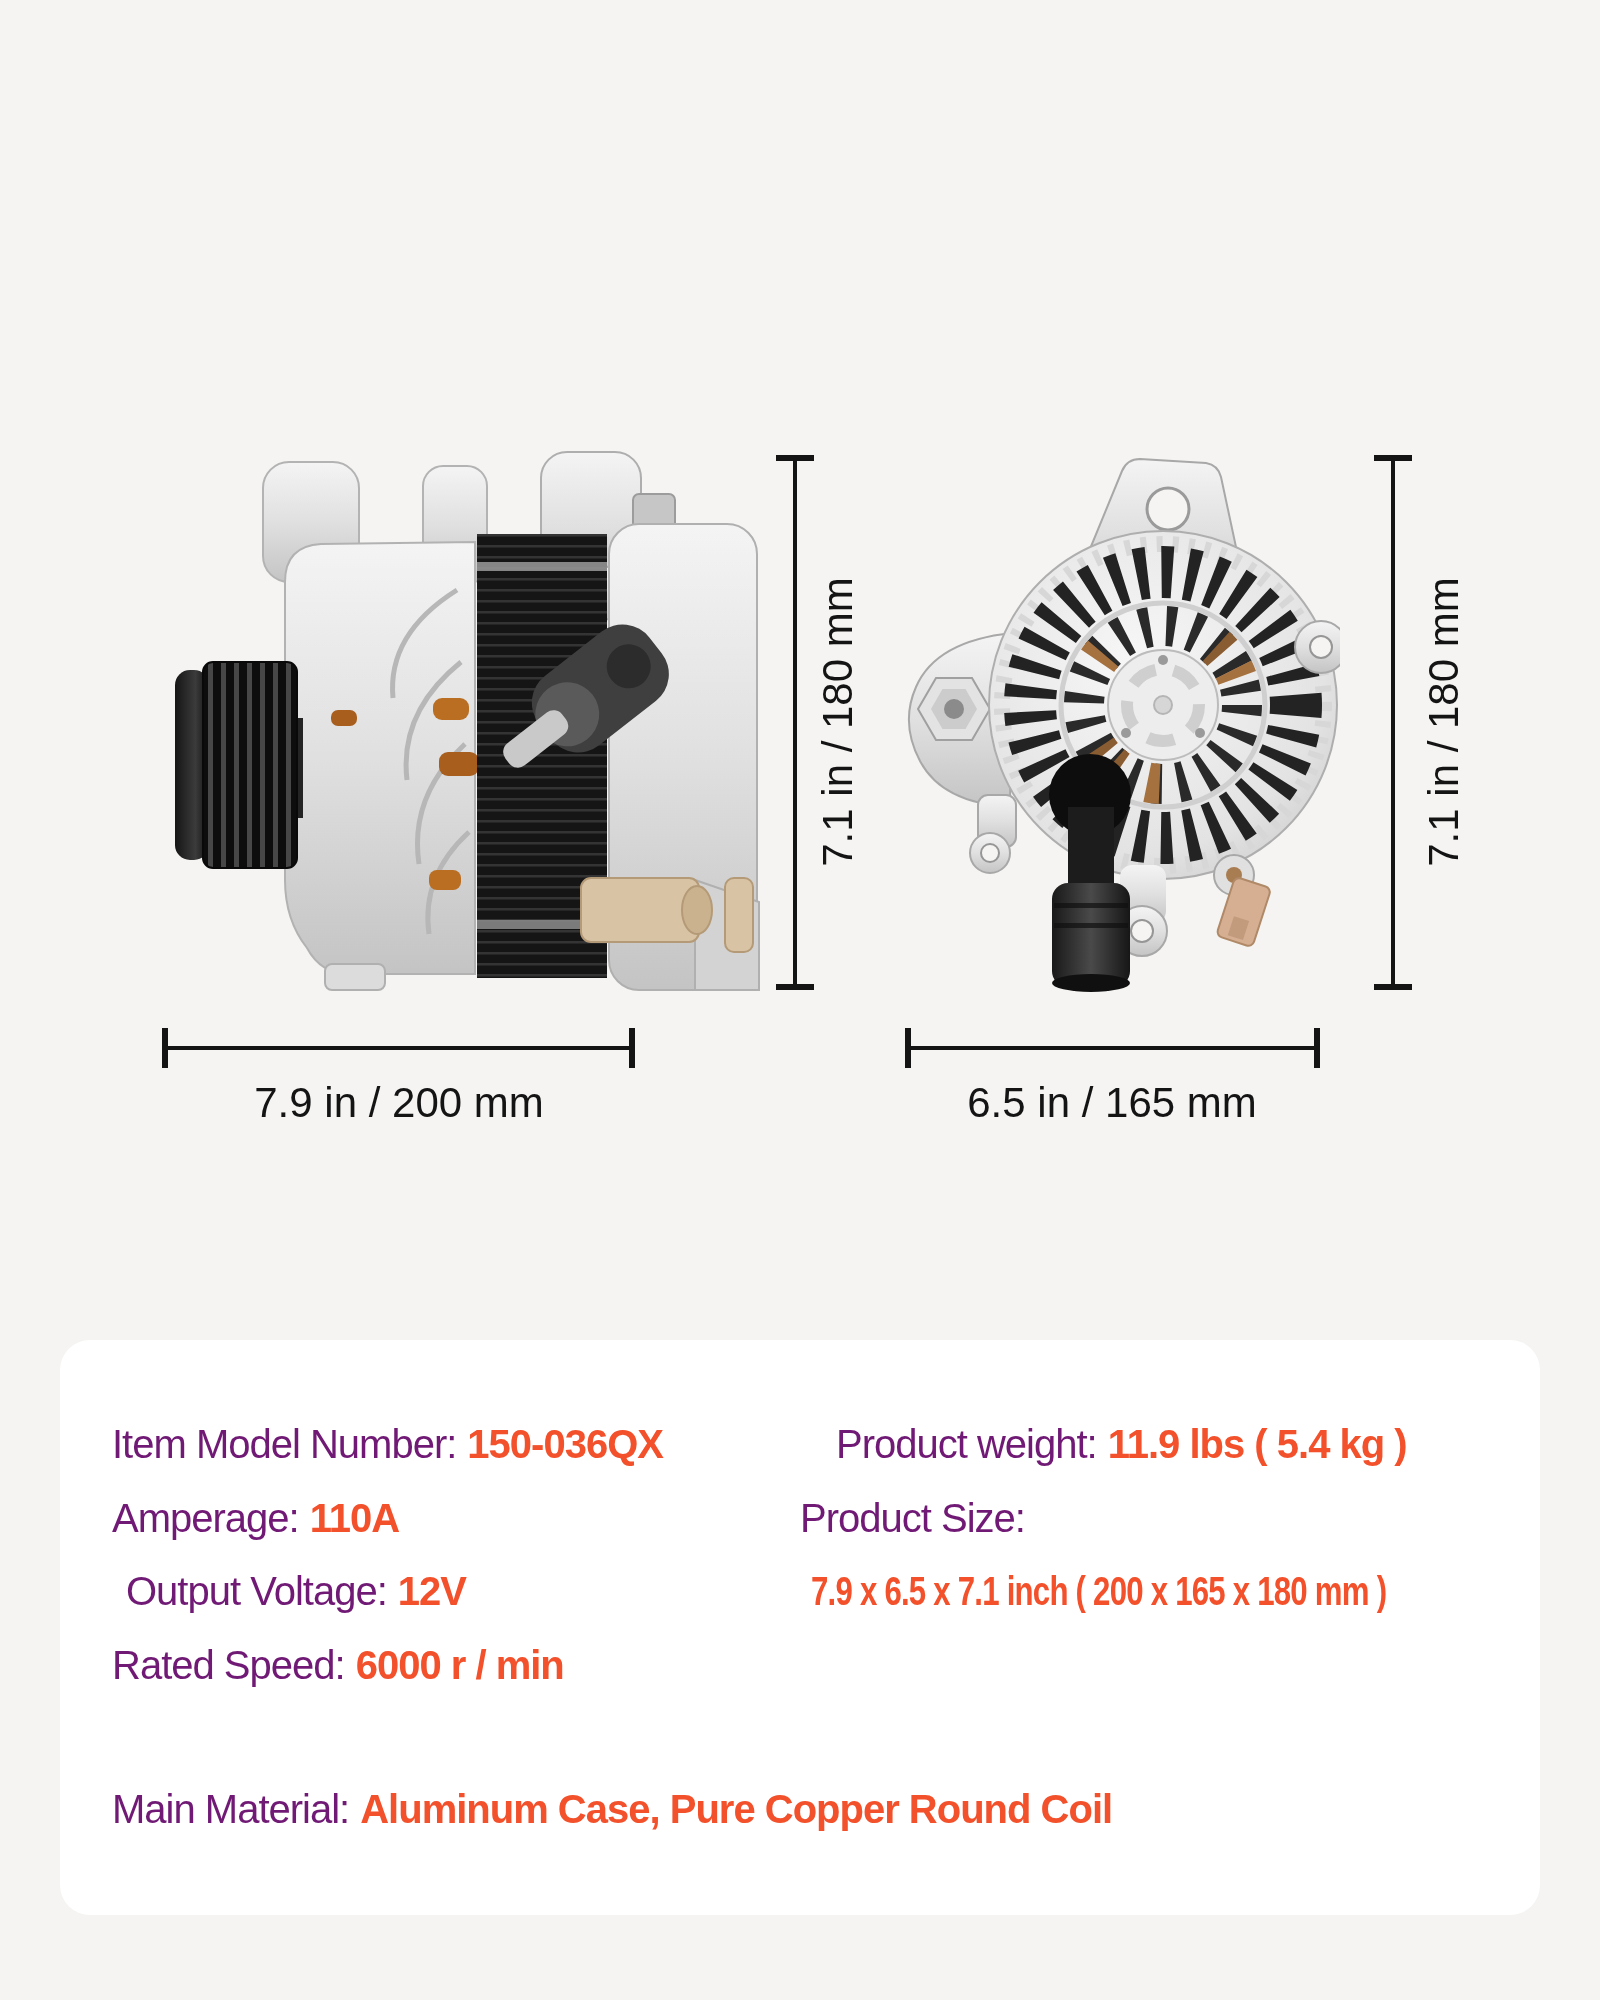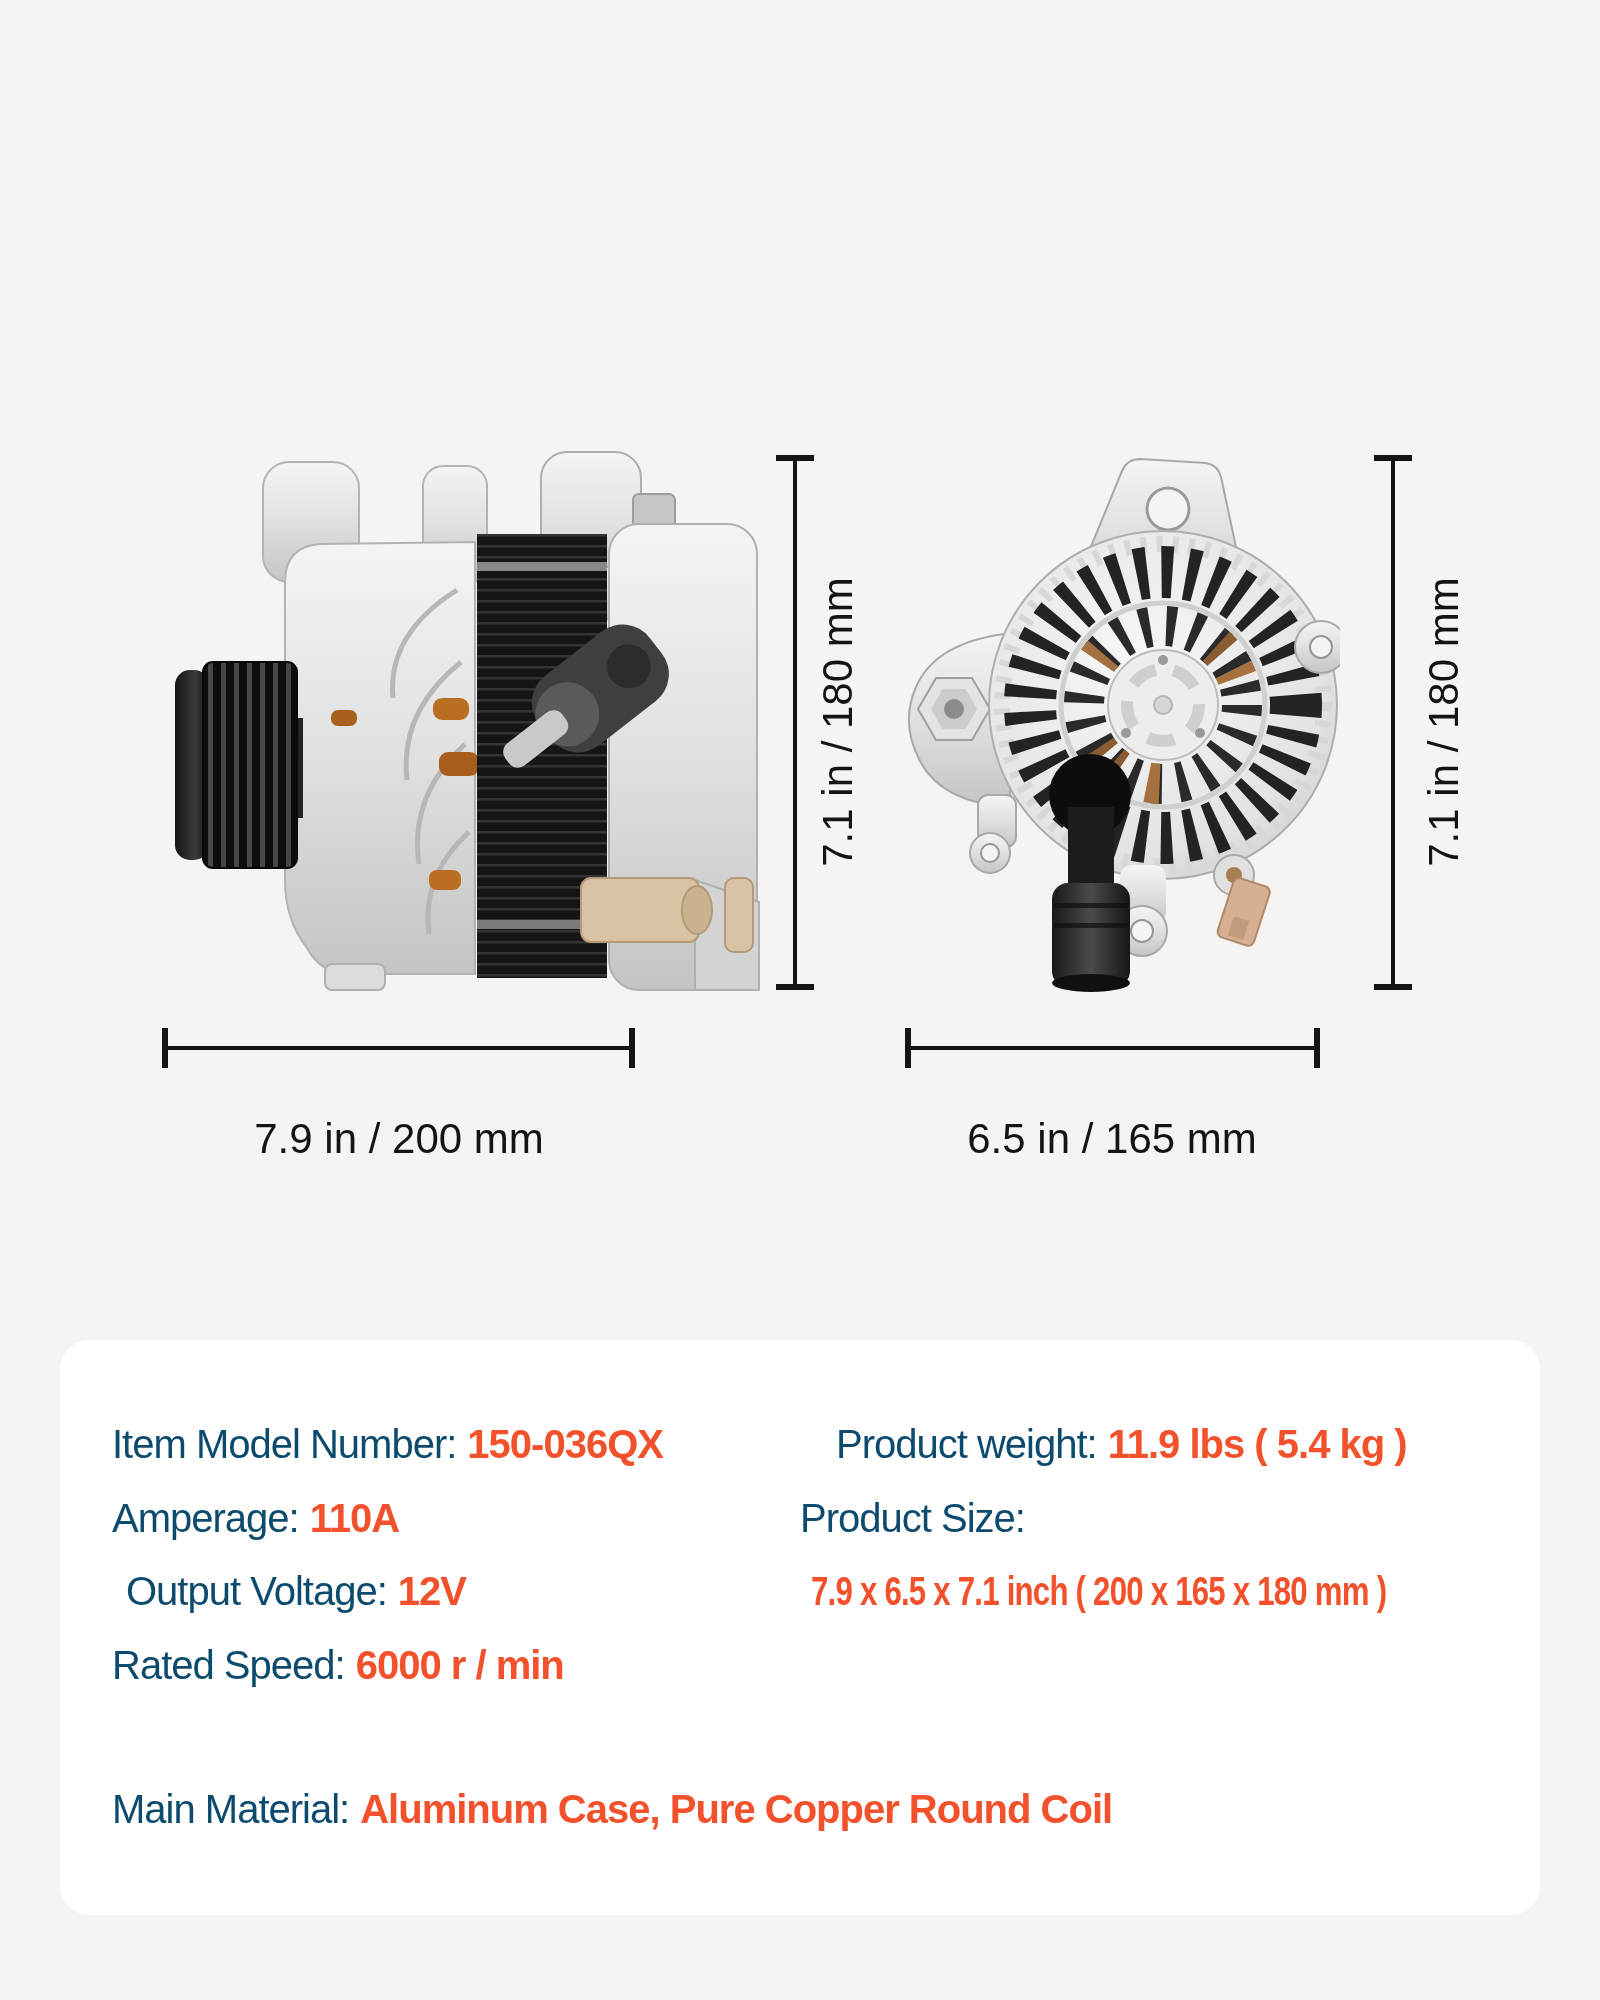--- a/index.html
+++ b/index.html
@@ -8,32 +8,32 @@
     font-family:"Liberation Sans",sans-serif;overflow:hidden;
   }
   .illus{position:absolute;}
   
   .dim-line{position:absolute;background:#141414;}
   .dim-tick{position:absolute;background:#141414;}
   .dim-label{
     position:absolute;font-size:42px;color:#141414;white-space:nowrap;
     line-height:46px;letter-spacing:0;
   }
-  .h-label{transform:translateX(-50%);margin-top:36px;}
+  .h-label{transform:translateX(-50%);}
   .v-label{transform:translate(-50%,-50%) rotate(-90deg);}
   
   .spec-card{
     position:absolute;left:60px;top:1340px;width:1480px;height:575px;
     background:#FFFFFF;border-radius:30px;
   }
   .spec-row{
     position:absolute;font-size:40px;line-height:46px;letter-spacing:-1px;
     white-space:nowrap;
   }
-  .spec-row .lbl{color:#0c4a6e;margin-right:11px;}
+  .spec-row .lbl{color:#701a75;margin-right:11px;}
   .spec-row .val{color:#F2512B;font-weight:700;}
   .val.condensed{display:inline-block;transform:scaleX(0.78);transform-origin:0 50%;}
 </style>
 </head>
 <body>
 
 <div class="canvas">
 
   <svg class="illus" style="left:135px;top:450px;" width="625" height="555" viewBox="0 0 625 555">
     <defs>

